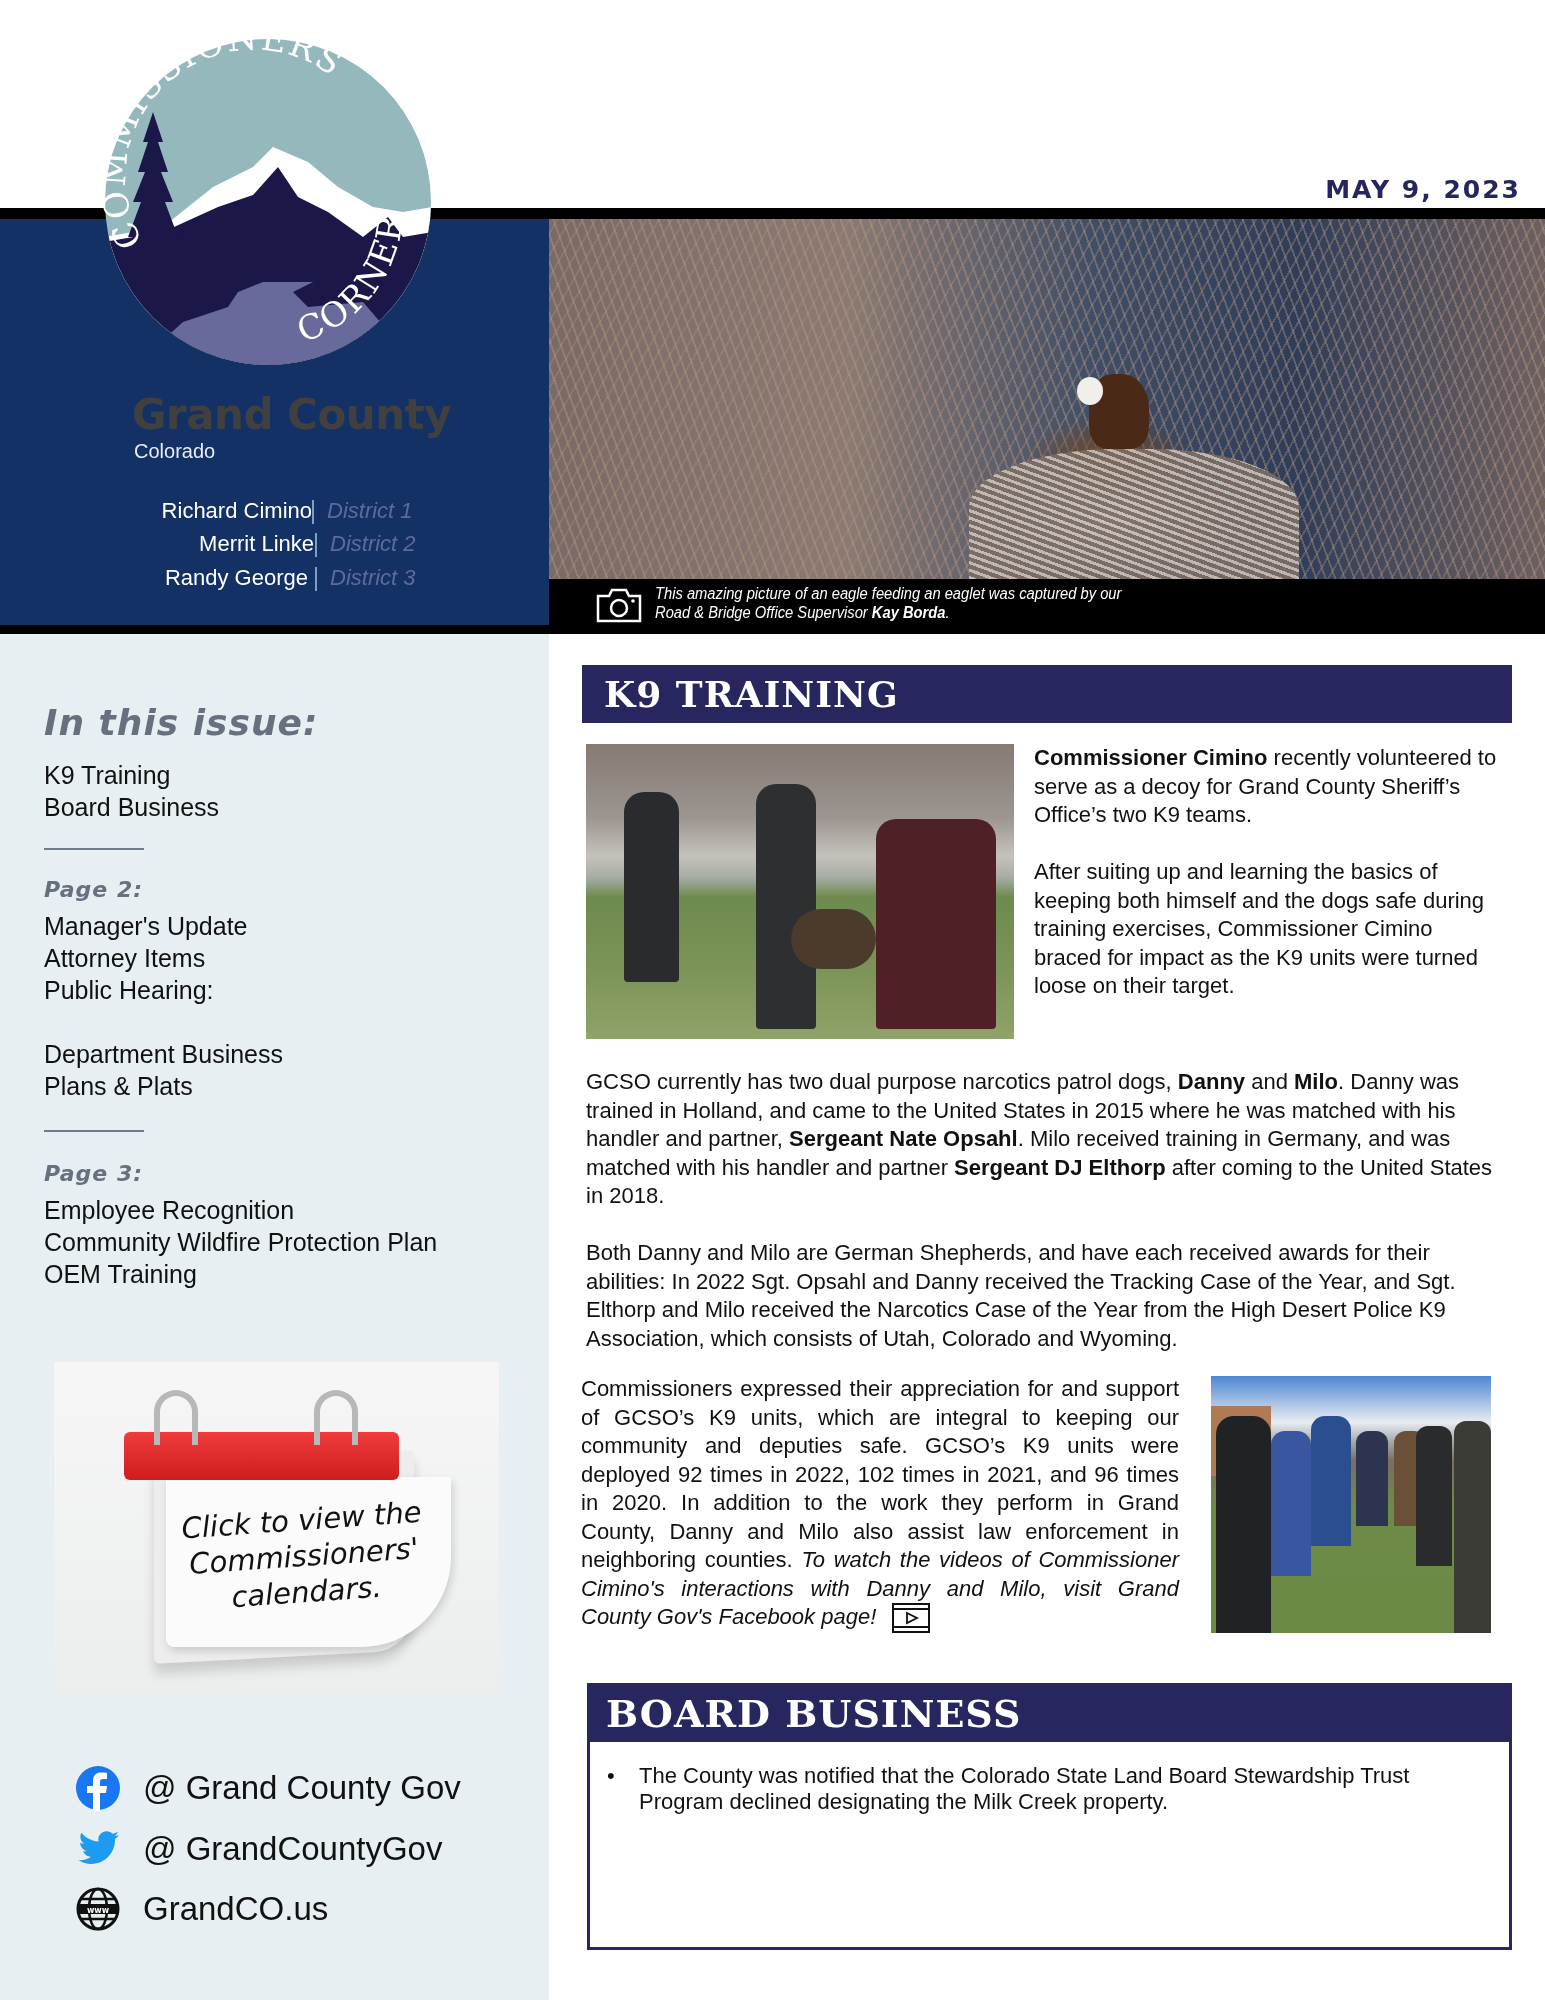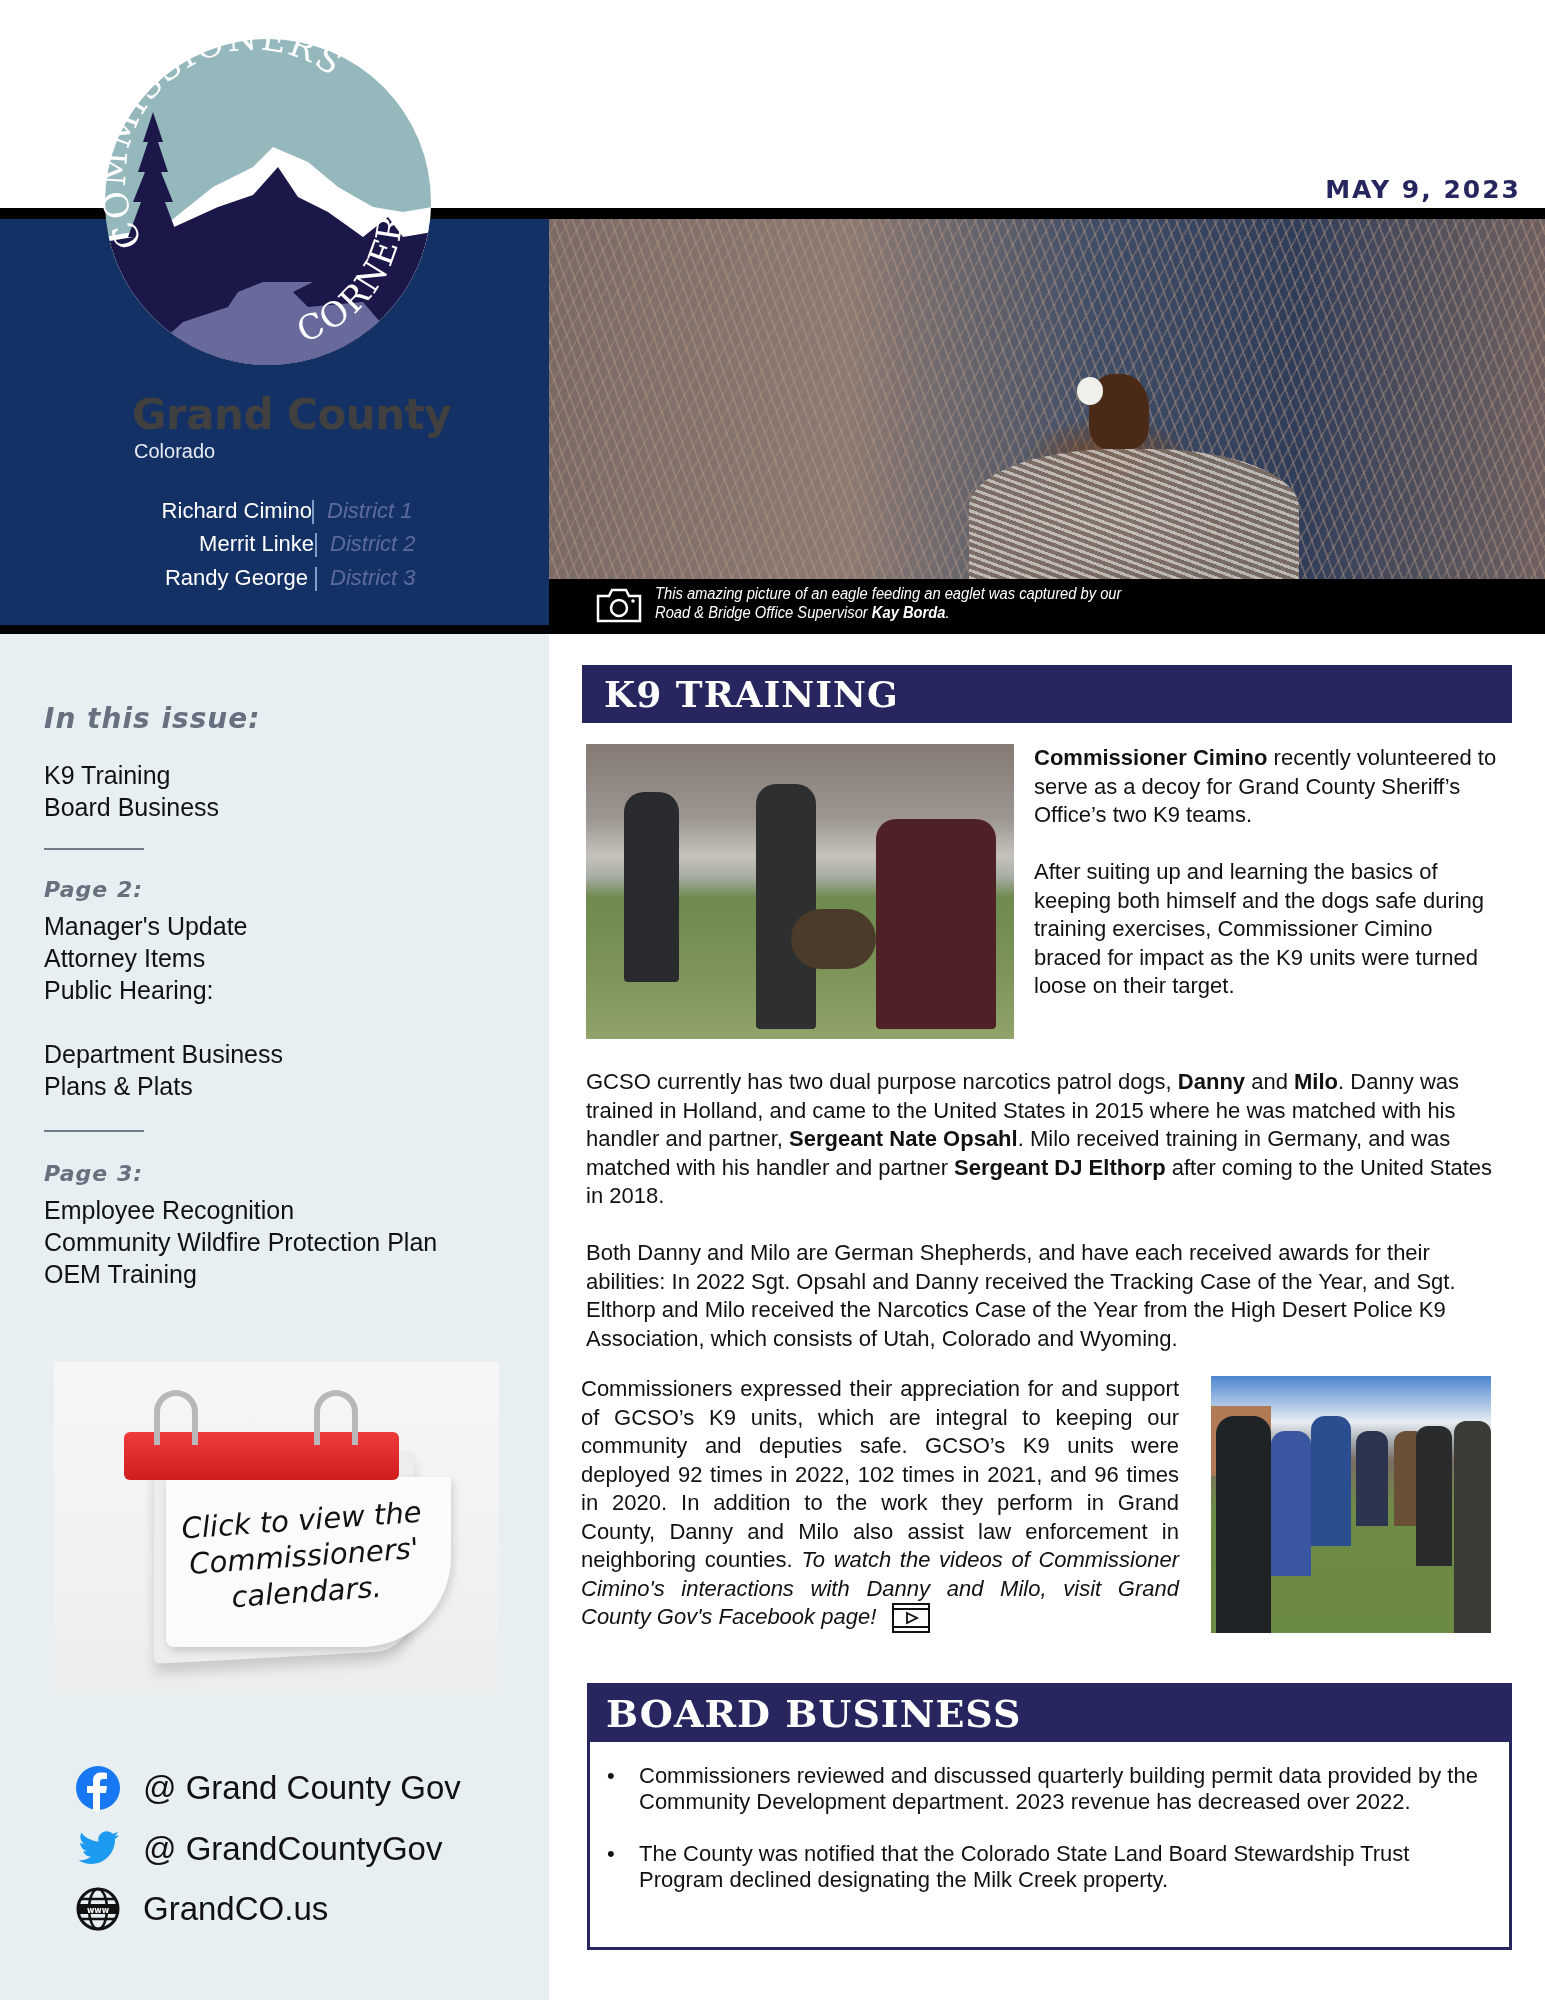--- a/index.html
+++ b/index.html
@@ -140,21 +140,21 @@
 </div>
 <div class="commish" style="top:565px;">
   <span class="name" style="right:112px">Randy George</span>
   <span class="sep" style="left:315px"></span>
   <span class="district" style="left:330px">District 3</span>
 </div>
 
 <div class="date">MAY 9, 2023</div>
 
 <div class="sidebar">
-  <div class="sb-head" style="top:68px; font-size:28px;">In this issue:</div>
+  <div class="sb-head" style="top:68px; font-size:36px;">In this issue:</div>
   <div class="sb-item" style="top:127px;">K9 Training</div>
   <div class="sb-item" style="top:159px;">Board Business</div>
   <div class="sb-rule" style="top:214px;"></div>
 
   <div class="sb-head" style="top:243px; font-size:22px;">Page 2:</div>
   <div class="sb-item" style="top:278px;">Manager's Update</div>
   <div class="sb-item" style="top:310px;">Attorney Items</div>
   <div class="sb-item" style="top:342px;">Public Hearing:</div>
   <div class="sb-item" style="top:406px;">Department Business</div>
   <div class="sb-item" style="top:438px;">Plans &amp; Plats</div>
@@ -241,15 +241,14 @@
   <div class="p" style="position:absolute; left:100px; top:40px; width:40px; height:130px; background:#2b4e91; border-radius:14px 14px 0 0;"></div>
   <div class="p" style="position:absolute; left:145px; top:55px; width:32px; height:95px; background:#2c3450; border-radius:12px 12px 0 0;"></div>
   <div class="p" style="position:absolute; left:183px; top:55px; width:32px; height:95px; background:#6b5038; border-radius:12px 12px 0 0;"></div>
   <div class="p" style="position:absolute; left:205px; top:50px; width:36px; height:140px; background:#2a2b2d; border-radius:12px 12px 0 0;"></div>
   <div class="p" style="position:absolute; left:243px; top:45px; width:37px; height:212px; background:#3a3c35; border-radius:12px 12px 0 0;"></div>
 </div>
 
 <div class="board-box"></div>
 <div class="section-banner board-banner">BOARD BUSINESS</div>
 <ul class="board-list">
-  <li>Commissioners reviewed and discussed quarterly building permit data provided by the Community Development department.  2023 revenue has decreased over 2022.</li>
   <li>The County was notified that the Colorado State Land Board Stewardship Trust Program  declined designating the Milk Creek property.</li>
 </ul>
 
 </body></html>

